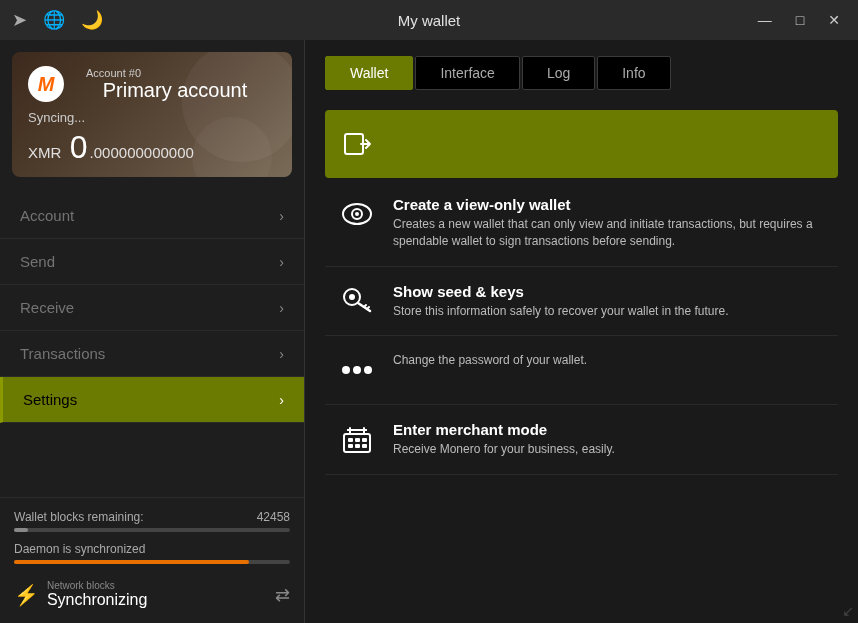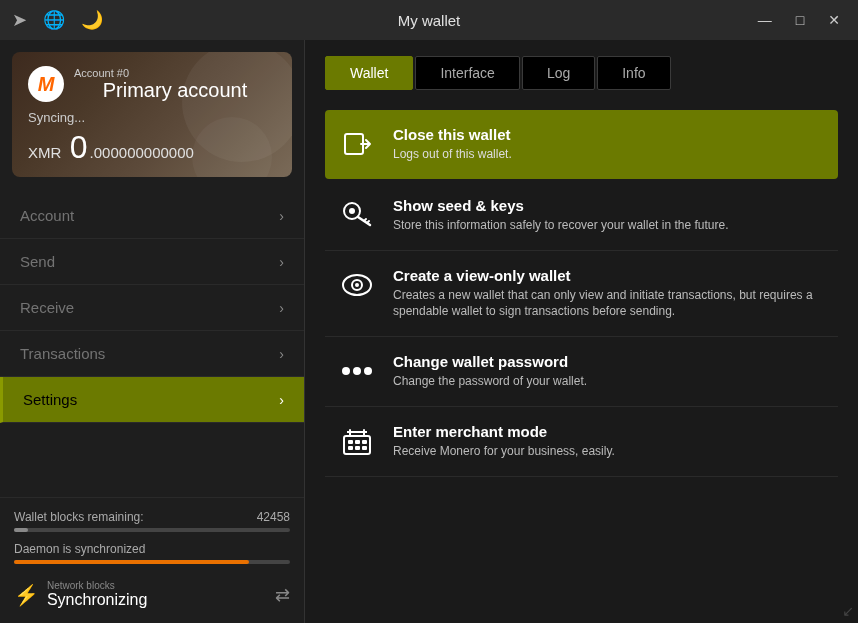--- a/index.html
+++ b/index.html
@@ -123,20 +123,21 @@
     .monero-m {
       font-size: 20px;
       font-weight: bold;
       color: #f60;
       font-style: italic;
     }
     .account-info { flex: 1; }
     .account-number {
       font-size: 11px;
       color: #ccc;
+      margin-left: 12px;
     }
     .account-name {
       font-size: 20px;
       color: #fff;
       font-weight: 500;
       text-align: center;
     }
     .sync-text {
       font-size: 13px;
       color: #ccc;
@@ -437,23 +438,33 @@
 
       <div class="settings-list">
 
         <div class="settings-item">
           <div class="settings-icon">
             <svg width="28" height="28" viewBox="0 0 28 28" fill="none">
               <rect x="2" y="4" width="18" height="20" rx="2" stroke="white" stroke-width="2" fill="none"></rect>
               <path d="M18 14 L27 14 M23 10 L27 14 L23 18" stroke="white" stroke-width="2" stroke-linecap="round" stroke-linejoin="round"></path>
             </svg>
           </div>
+        </div>
+
+        <div class="settings-item">
+          <div class="settings-icon">
+            <svg width="30" height="22" viewBox="0 0 30 22" fill="none">
+              <ellipse cx="15" cy="11" rx="14" ry="10" stroke="white" stroke-width="2"></ellipse>
+              <circle cx="15" cy="11" r="5" stroke="white" stroke-width="2"></circle>
+              <circle cx="15" cy="11" r="2" fill="white"></circle>
+            </svg>
+          </div>
           <div class="settings-content">
-            <div class="settings-title">Close this wallet</div>
-            <div class="settings-desc">Logs out of this wallet.</div>
+            <div class="settings-title">Create a view-only wallet</div>
+            <div class="settings-desc">Creates a new wallet that can only view and initiate transactions, but requires a spendable wallet to sign transactions before sending.</div>
           </div>
         </div>
 
         <div class="settings-item">
           <div class="settings-icon">
             <svg width="30" height="28" viewBox="0 0 30 28" fill="none">
               <circle cx="10" cy="10" r="8" stroke="white" stroke-width="2"></circle>
               <circle cx="10" cy="10" r="3" fill="white"></circle>
               <path d="M16 16 L28 24" stroke="white" stroke-width="2.5" stroke-linecap="round"></path>
               <path d="M22 20 L24 18" stroke="white" stroke-width="2" stroke-linecap="round"></path>
@@ -461,42 +472,27 @@
             </svg>
           </div>
           <div class="settings-content">
             <div class="settings-title">Show seed &amp; keys</div>
             <div class="settings-desc">Store this information safely to recover your wallet in the future.</div>
           </div>
         </div>
 
         <div class="settings-item">
           <div class="settings-icon">
-            <svg width="30" height="22" viewBox="0 0 30 22" fill="none">
-              <ellipse cx="15" cy="11" rx="14" ry="10" stroke="white" stroke-width="2"></ellipse>
-              <circle cx="15" cy="11" r="5" stroke="white" stroke-width="2"></circle>
-              <circle cx="15" cy="11" r="2" fill="white"></circle>
-            </svg>
-          </div>
-          <div class="settings-content">
-            <div class="settings-title">Create a view-only wallet</div>
-            <div class="settings-desc">Creates a new wallet that can only view and initiate transactions, but requires a spendable wallet to sign transactions before sending.</div>
-          </div>
-        </div>
-
-        <div class="settings-item">
-          <div class="settings-icon">
             <svg width="30" height="14" viewBox="0 0 30 14" fill="none">
               <circle cx="4" cy="7" r="4" fill="white"></circle>
               <circle cx="15" cy="7" r="4" fill="white"></circle>
               <circle cx="26" cy="7" r="4" fill="white"></circle>
             </svg>
           </div>
           <div class="settings-content">
-            <div class="settings-title">Change wallet password</div>
             <div class="settings-desc">Change the password of your wallet.</div>
           </div>
         </div>
 
         <div class="settings-item">
           <div class="settings-icon">
             <svg width="30" height="30" viewBox="0 0 30 30" fill="none">
               <rect x="2" y="10" width="26" height="18" rx="2" stroke="white" stroke-width="2"></rect>
               <rect x="6" y="14" width="5" height="4" rx="1" fill="white"></rect>
               <rect x="13" y="14" width="5" height="4" rx="1" fill="white"></rect>

